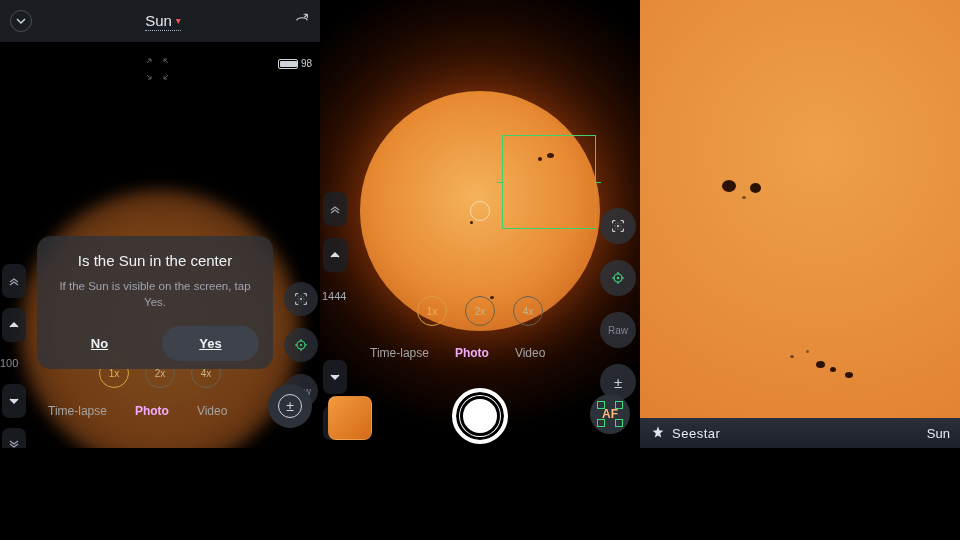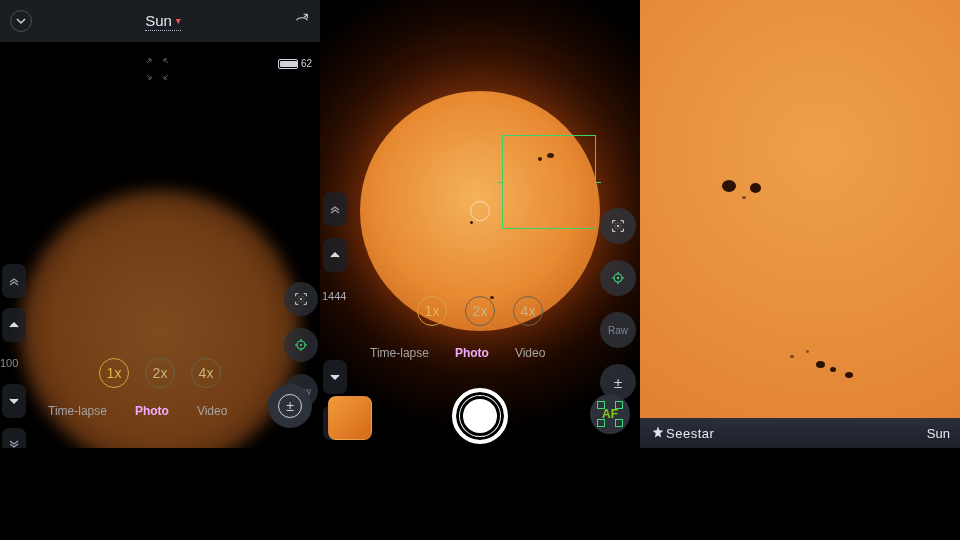--- a/index.html
+++ b/index.html
@@ -30,21 +30,21 @@
   .pillbtn { width:24px; height:34px; border-radius:7px; background:#1d2027cc; display:flex; align-items:center; justify-content:center; color:#9aa0ad; font-size:11px; }
   .pillbtn svg { width:12px; height:12px; }
   .exp-label1 { position:absolute; left:0px; top:357px; color:#868c99; font-size:11px; }
 
   .right-stack { position:absolute; right:2px; top:282px; display:flex; flex-direction:column; gap:12px; align-items:center; }
   .round { width:34px; height:34px; border-radius:50%; background:#2a2e36cc; display:flex; align-items:center; justify-content:center; color:#cfd3da; font-size:12px; }
   .round.raw { font-size:10px; color:#7e8492; }
   .round.track { color:#3ddb7d; }
 
   .zoom-row { position:absolute; left:50%; bottom:60px; transform:translateX(-50%); display:flex; gap:16px; }
-  .zoom { width:30px; height:30px; border-radius:50%; border:1px solid #6b6250; display:flex; align-items:center; justify-content:center; color:#c8b481; font-size:14px; }
+  .zoom { width:30px; height:30px; border-radius:50%; border:1px solid #6b6250; display:flex; align-items:center; justify-content:center; color:#c8b481; font-size:10px; }
   .zoom.sel { border-color:#d9a23e; color:#e8b352; }
 
   .mode-row { position:absolute; left:48px; bottom:30px; display:flex; gap:28px; font-size:12px; }
   .mode { color:#a3a3a3; }
   .mode.active { color:#f0abfc; font-weight:600; }
 
   .bigplus { position:absolute; right:8px; bottom:20px; width:44px; height:44px; border-radius:50%; background:#2d3139; display:flex; align-items:center; justify-content:center; }
   .bigplus .inner { width:24px; height:24px; border:1.5px solid #cfd3da; border-radius:50%; display:flex; align-items:center; justify-content:center; color:#cfd3da; font-size:14px; line-height:1; }
 
   
@@ -83,42 +83,42 @@
   .p2 .rightcol .round { background:#30343ccc; width:36px; height:36px; }
   .p2 .round.enhance svg { width:16px; height:16px; }
   .p2 .round.track svg { width:16px; height:16px; }
 
   .p2 .zoom-row2 { position:absolute; left:50%; bottom:122px; transform:translateX(-50%); display:flex; gap:18px; }
   .p2 .mode-row2 { position:absolute; left:50px; bottom:88px; display:flex; gap:26px; font-size:12px; }
 
   .thumb { position:absolute; left:8px; bottom:8px; width:44px; height:44px; border-radius:8px; background:linear-gradient(135deg,#f29a3c,#d46a18); border:1.5px solid #fff2; }
   .shutter { position:absolute; left:50%; bottom:4px; transform:translateX(-50%); width:56px; height:56px; border-radius:50%; border:4px solid #fff; background:#fff; box-shadow:0 0 0 3px #000 inset; }
   .shutter .innerblack { position:absolute; inset:4px; border-radius:50%; border:3px solid #000; }
-  .af-btn { position:absolute; right:10px; bottom:14px; width:40px; height:40px; border-radius:50%; background:#2d3139; display:flex; align-items:center; justify-content:center; color:#84cc16; font-size:12px; font-weight:700; }
+  .af-btn { position:absolute; right:10px; bottom:14px; width:40px; height:40px; border-radius:50%; background:#2d3139; display:flex; align-items:center; justify-content:center; color:#fdba74; font-size:12px; font-weight:700; }
   .af-btn .corners span { position:absolute; width:8px; height:8px; border:1.5px solid #3edb7a; }
   .af-btn .c1 { left:7px; top:7px; border-right:none; border-bottom:none; }
   .af-btn .c2 { right:7px; top:7px; border-left:none; border-bottom:none; }
   .af-btn .c3 { left:7px; bottom:7px; border-right:none; border-top:none; }
   .af-btn .c4 { right:7px; bottom:7px; border-left:none; border-top:none; }
 
   
   .p3 .sun3 { position:absolute; right:-270px; top:-260px; width:820px; height:820px; border-radius:50%;
               background:radial-gradient(circle at 50% 50%, #eea049 0%, #e18132 55%, #c86316 95%); }
   .p3 .sp { position:absolute; background:#2c1204; border-radius:50%; }
   .p3 .spa { left:82px; top:180px; width:14px; height:12px; }
   .p3 .spb { left:110px; top:183px; width:11px; height:10px; }
   .p3 .spc { left:102px; top:196px; width:4px; height:3px; opacity:.6; }
   .p3 .spd { left:176px; bottom:80px; width:9px; height:7px; }
   .p3 .spe { left:190px; bottom:76px; width:6px; height:5px; }
   .p3 .spf { left:205px; bottom:70px; width:8px; height:6px; }
   .p3 .spg { left:150px; bottom:90px; width:4px; height:3px; opacity:.6; }
   .p3 .sph { left:166px; bottom:95px; width:3px; height:3px; opacity:.5; }
 
   .p3 .footer { position:absolute; left:0; right:0; bottom:0; height:30px; background:linear-gradient(180deg,#2a2f39 0%, #1c2029 100%); display:flex; align-items:center; justify-content:space-between; padding:0 10px; color:#e7eaf1; font-size:13px; }
-  .p3 .brand { display:flex; align-items:center; font-weight:300; letter-spacing:.5px; }
+  .p3 .brand { display:flex; align-items:center; gap:6px; font-weight:300; letter-spacing:.5px; }
   .p3 .brand svg { width:16px; height:16px; }
 
   
   .ico12 { width:12px; height:12px; }
   .ico16 { width:16px; height:16px; }
 </style>
 </head>
 <body>
 
 <div class="row">
@@ -153,21 +153,21 @@
     <div class="statusbar-icons" style="top:70px">
       <svg class="arrow" viewBox="0 0 10 10">
           <path d="M1 5L5 9M5 9H2M5 9V6" stroke="#5d616b" stroke-width="1" fill="none"></path>
         </svg>
       <svg class="arrow" viewBox="0 0 10 10">
           <path d="M9 5L5 9M5 9h3M5 9V6" stroke="#5d616b" stroke-width="1" fill="none"></path>
         </svg>
     </div>
     <div class="battery">
       <div class="cell"></div>
-      <span>62</span>
+      <span>98</span>
     </div>
 
     <div class="sun1"></div>
 
     <div class="left-stack">
       <div class="pillbtn">
         <svg viewBox="0 0 12 12">
             <path d="M2 7l4-3 4 3M2 10l4-3 4 3" stroke="#9aa0ad" stroke-width="1.3" fill="none"></path>
           </svg>
       </div>
@@ -227,20 +227,28 @@
       <span class="mode">Time-lapse</span>
       <span class="mode active">Photo</span>
       <span class="mode">Video</span>
     </div>
 
     <div class="bigplus">
       <div class="inner">±</div>
     </div>
 
     <div class="dimmer"></div>
+    <div class="dialog">
+      <h3>Is the Sun in the center</h3>
+      <p>If the Sun is visible on the screen, tap Yes.</p>
+      <div class="dlg-btns">
+        <div class="dlg-btn">No</div>
+        <div class="dlg-btn yes">Yes</div>
+      </div>
+    </div>
   </div>
 
   <div class="panel p2">
     <div class="bg"></div>
     <div class="sun2">
       <div class="spot s1"></div>
       <div class="spot s2"></div>
       <div class="spot s3"></div>
       <div class="spot s4"></div>
     </div>

